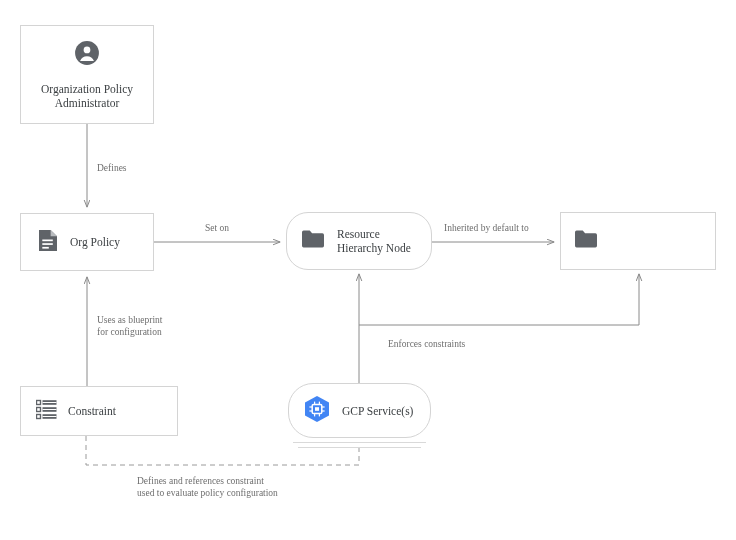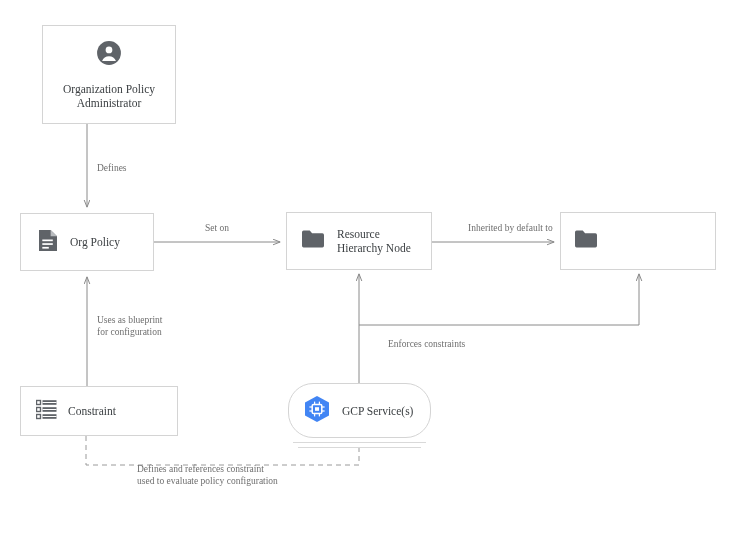--- a/index.html
+++ b/index.html
@@ -93,21 +93,21 @@
     <path d="M359,383 L359,274" fill="none" stroke="#8a8a8a" stroke-width="1" marker-end="url(#arrow)"></path>
 
     <path d="M359,325 L639,325 L639,274" fill="none" stroke="#8a8a8a" stroke-width="1" marker-end="url(#arrow)"></path>
 
     <path d="M86,436 L86,465 L359,465 L359,444" fill="none" stroke="#9a9a9a" stroke-width="1" stroke-dasharray="5,4"></path>
   </svg>
 
   <div class="stackline" style="left:293px; top:442px; width:133px;"></div>
   <div class="stackline" style="left:298px; top:447px; width:123px;"></div>
 
-  <div class="node center" style="left:20px; top:25px; width:134px; height:99px;margin-left:22px;">
+  <div class="node center" style="left:20px; top:25px; width:134px; height:99px;">
     <span class="ico" style="margin-bottom:12px;">
       <svg width="26" height="26" viewBox="0 0 24 24">
         <circle cx="12" cy="12" r="11" fill="#5f6368"></circle>
         <circle cx="12" cy="9.2" r="3.1" fill="#ffffff"></circle>
         <path d="M5.6,19.4 C6.6,16.3 9.0,14.9 12,14.9 C15,14.9 17.4,16.3 18.4,19.4 Z" fill="#ffffff"></path>
       </svg>
     </span>
     <span class="node-label">Organization Policy
 Administrator</span>
   </div>
@@ -118,21 +118,21 @@
         <path d="M1,1 H12.6 L19,7.2 V22 H1 Z" fill="#5f6368"></path>
         <path d="M12.6,1 L19,7.2 H12.6 Z" fill="#b9bcbf"></path>
         <rect x="4.3" y="10.5" width="10.5" height="1.7" fill="#ffffff"></rect>
         <rect x="4.3" y="14.2" width="10.5" height="1.7" fill="#ffffff"></rect>
         <rect x="4.3" y="17.9" width="6.5" height="1.7" fill="#ffffff"></rect>
       </svg>
     </span>
     <span class="node-label">Org Policy</span>
   </div>
 
-  <div class="node row" style="left:286px; top:212px; width:146px; height:58px; padding-left:14px;">
+  <div class="node row" style="left:286px; top:212px; width:146px; height:58px; padding-left:14px;border-radius:22px;">
     <span class="ico" style="margin-right:12px;">
       <svg width="24" height="20" viewBox="0 0 24 20">
         <path d="M1,3.2 a1.6,1.6 0 0 1 1.6,-1.6 H8.7 L11.1,4.3 H21.4 a1.6,1.6 0 0 1 1.6,1.6 V16.8 a1.6,1.6 0 0 1 -1.6,1.6 H2.6 A1.6,1.6 0 0 1 1,16.8 Z" fill="#5f6368"></path>
       </svg>
     </span>
     <span class="node-label">Resource
 Hierarchy Node</span>
   </div>
 
   <div class="node row" style="left:560px; top:212px; width:156px; height:58px; padding-left:13px;">
@@ -176,23 +176,23 @@
         <rect x="19.8" y="15.4" width="2.8" height="1.2" fill="#ffffff"></rect>
       </svg>
     </span>
     <span class="node-label">GCP Service(s)</span>
   </div>
 
   <div class="edge-label" style="left:97px; top:162px;">Defines</div>
 
   <div class="edge-label" style="left:205px; top:222px;">Set on</div>
 
-  <div class="edge-label" style="left:444px; top:222px;margin-left:24px;">Inherited by default to</div>
+  <div class="edge-label" style="left:444px; top:222px;">Inherited by default to</div>
 
   <div class="edge-label" style="left:97px; top:314px;">Uses as blueprint
 for configuration</div>
 
   <div class="edge-label" style="left:362px; top:338px;margin-left:26px;">Enforces constraints</div>
 
-  <div class="edge-label" style="left:137px; top:463px;">Defines and references constraint
+  <div class="edge-label" style="left:137px; top:475px;">Defines and references constraint
 used to evaluate policy configuration</div>
 
 </div>
 
 </body></html>

